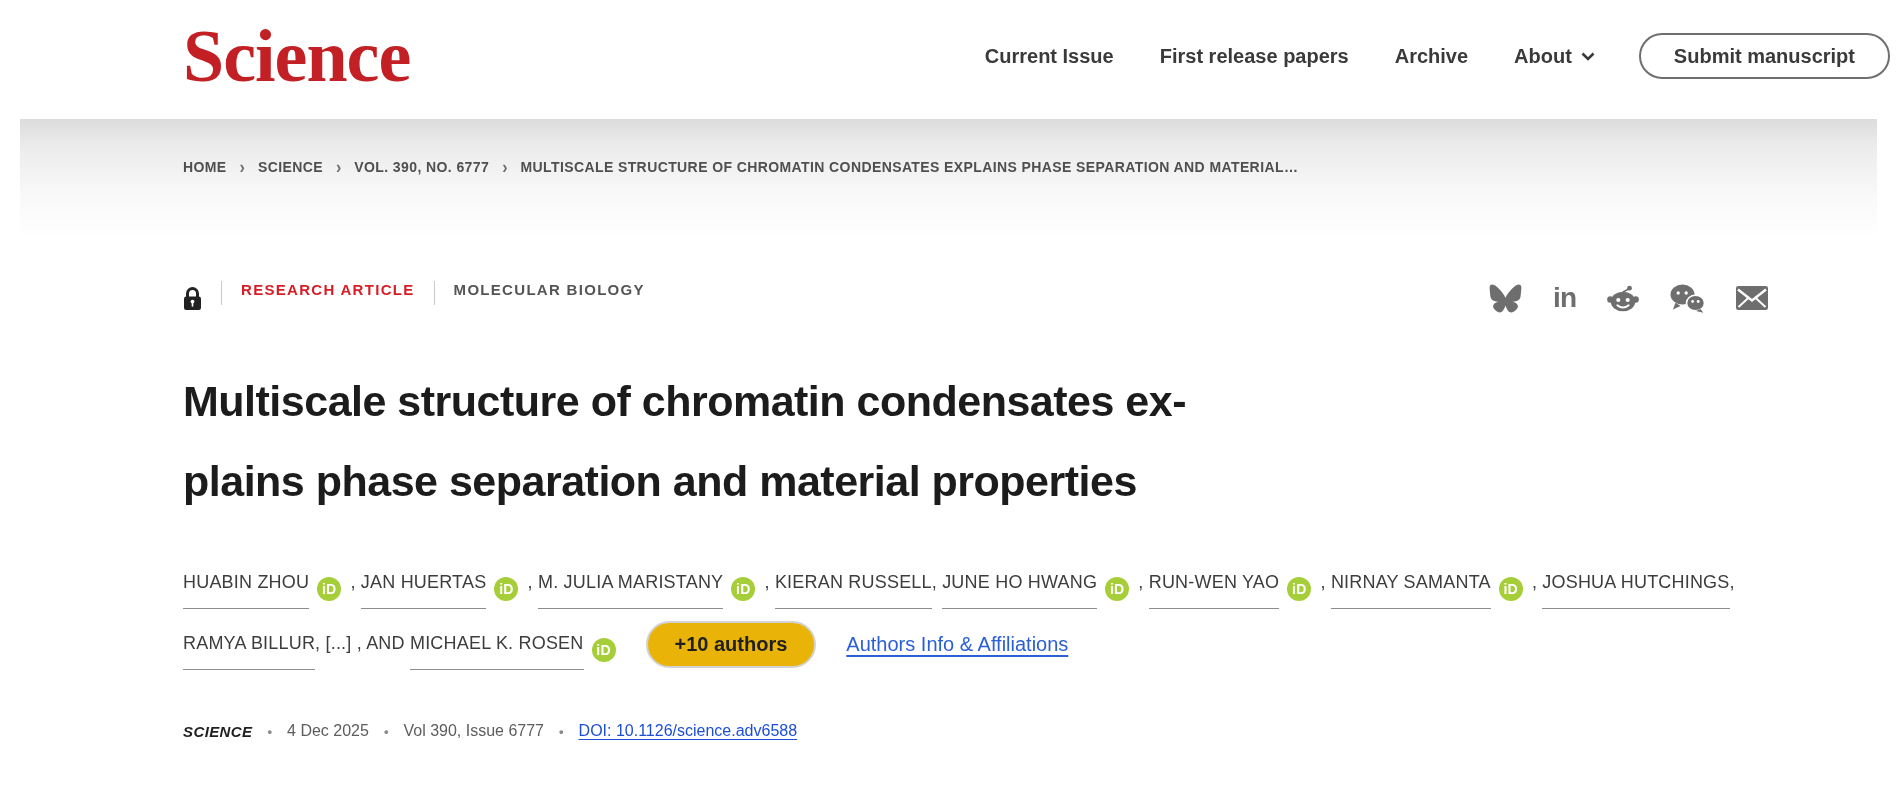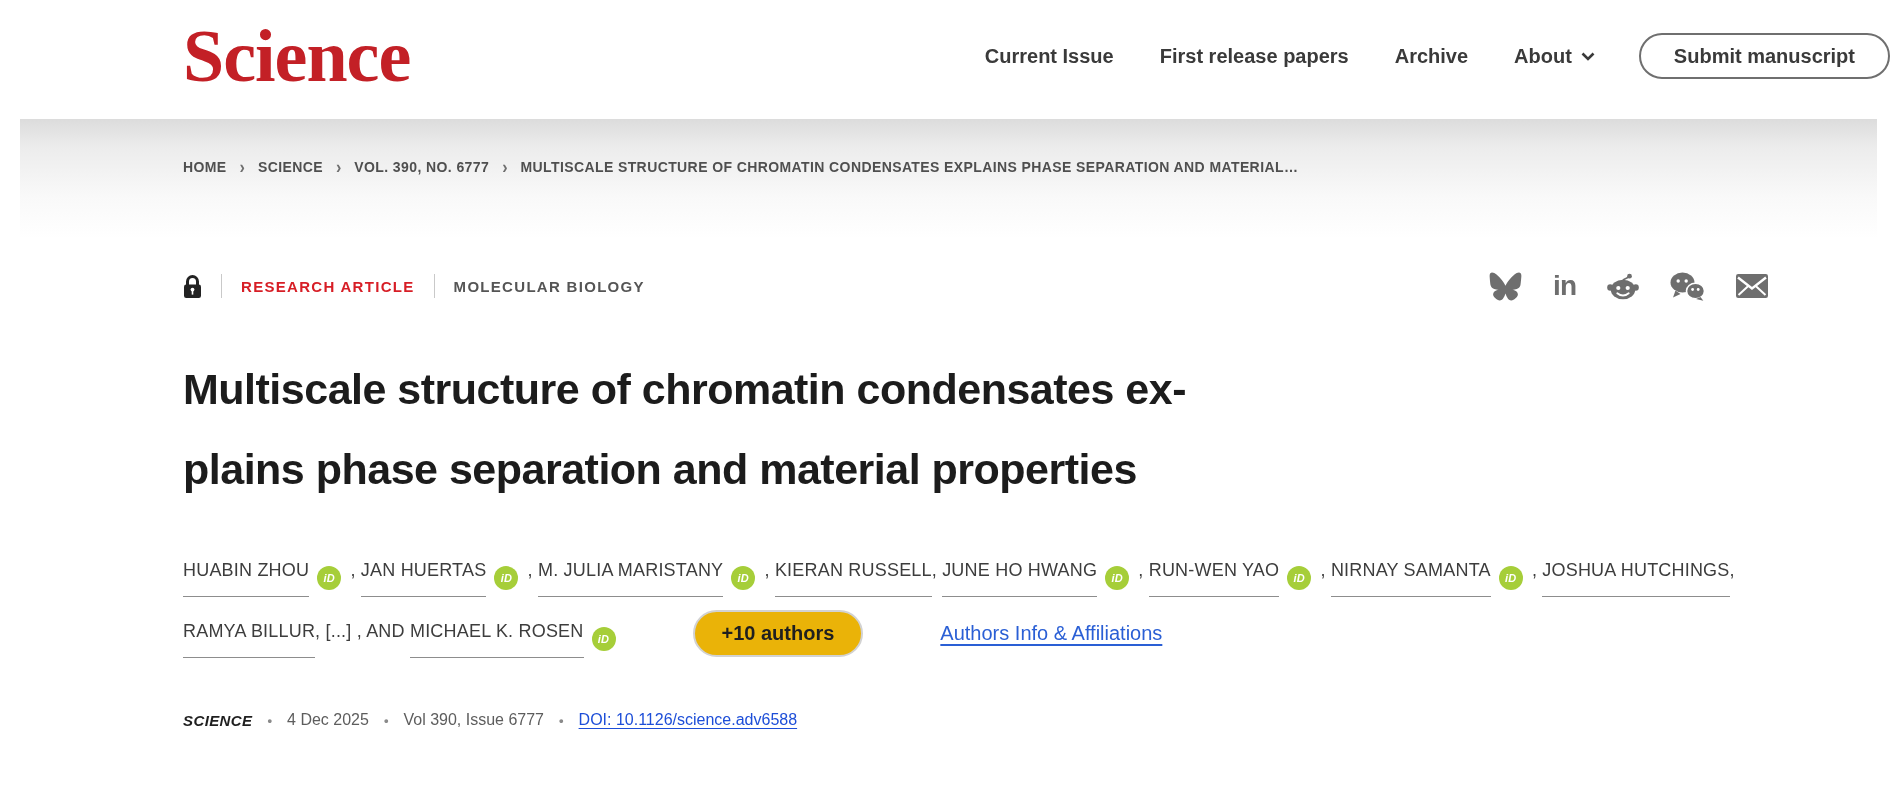--- a/index.html
+++ b/index.html
@@ -39,21 +39,21 @@
   }
   .breadcrumb{display:flex;gap:13px;}
   .crumb{
     font-size:14px;font-weight:700;color:#4f4f4f;letter-spacing:.4px;
     white-space:nowrap;cursor:pointer;
   }
   .crumb.current{cursor:default;}
   .crumb-sep{font-size:16px;font-weight:700;color:#6f6f6f;line-height:1;transform:scaleY(1.15);}
   
   .article-head{padding-left:183px;}
-  .category-row{display:flex;align-items:center;margin-top:0;padding-right:133px;height:34px;}
+  .category-row{display:flex;margin-top:12px;padding-right:133px;height:34px;}
   .vdiv{width:1px;height:24px;background:#c9c9c9;margin:0 19px;}
   .cat-label{font-size:15px;font-weight:700;letter-spacing:1.3px;white-space:nowrap;}
   .cat-primary{color:var(--article-red);cursor:pointer;}
   .cat-secondary{color:#555;cursor:pointer;}
   .cat-spacer{flex:1;}
   .share-row{display:flex;align-items:center;gap:31px;}
   .share-icon{display:flex;align-items:center;cursor:pointer;}
   .linkedin-glyph{font-size:28px;font-weight:700;color:var(--icon-gray);letter-spacing:-1px;line-height:1;}
   
   .article-title{margin-top:46px;font-size:43px;font-weight:700;line-height:80px;letter-spacing:-.5px;color:var(--ink);}
@@ -62,24 +62,24 @@
   .authors-block{margin-top:46px;}
   .author-line{font-size:18px;color:#3d3d3d;letter-spacing:.2px;white-space:nowrap;line-height:30px;}
   .author-name{
     border-bottom:1.5px solid #8d8d8d;padding-bottom:16px;cursor:pointer;
     text-transform:uppercase;
     text-align:right;
   }
   .orcid-badge{
     display:inline-flex;align-items:center;justify-content:center;
     width:24px;height:24px;border-radius:50%;background:var(--orcid);
-    color:#fff;font-size:11px;font-weight:700;font-style:italic;
+    color:#fff;font-size:14px;font-weight:700;
     margin:0 4px 0 8px;vertical-align:-6px;cursor:pointer;
   }
-  .author-line2-row{display:flex;align-items:center;margin-top:20px;gap:47px;}
+  .author-line2-row{display:flex;align-items:center;margin-top:20px;}
   .more-authors-btn{
     margin-left:26px;padding:10px 27px;border:2px solid #d2d2d2;border-radius:999px;
     background:#eab308;font-size:20px;font-weight:700;color:#1f1f1f;cursor:pointer;
     font-family:"Liberation Sans",sans-serif;white-space:nowrap;
   }
   .authors-info-link{
     margin-left:30px;font-size:20px;color:var(--link);font-weight:500;
     text-decoration:underline;text-underline-offset:4px;cursor:pointer;white-space:nowrap;text-align:center;
   }
   

